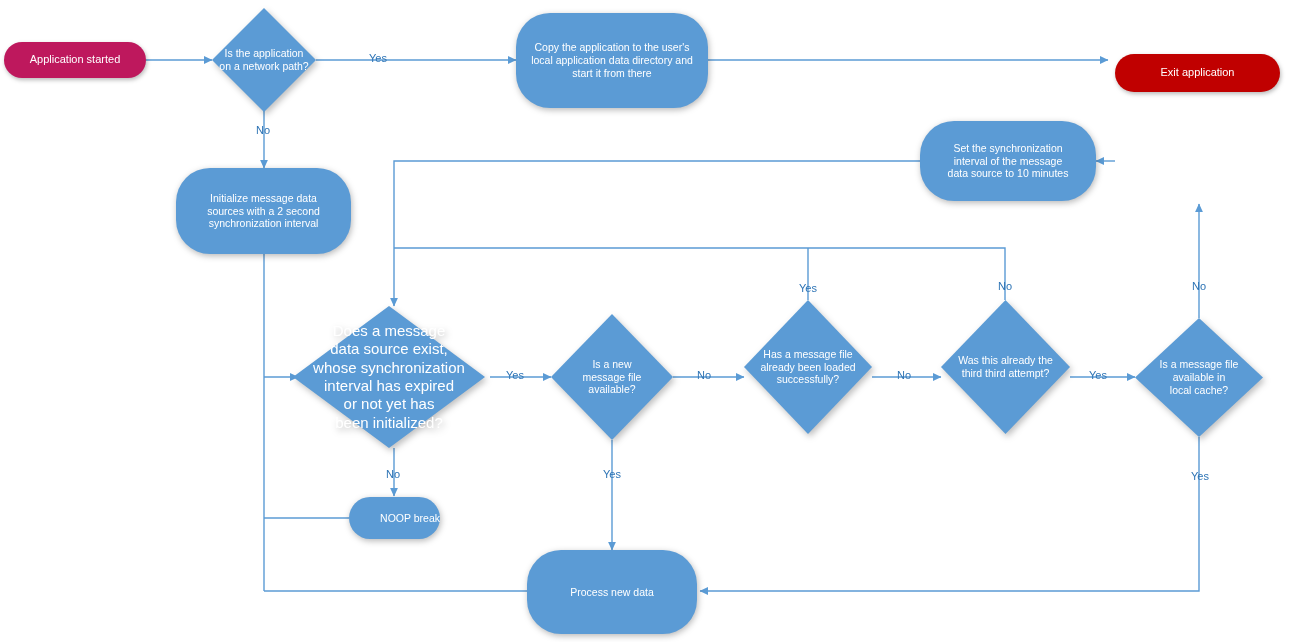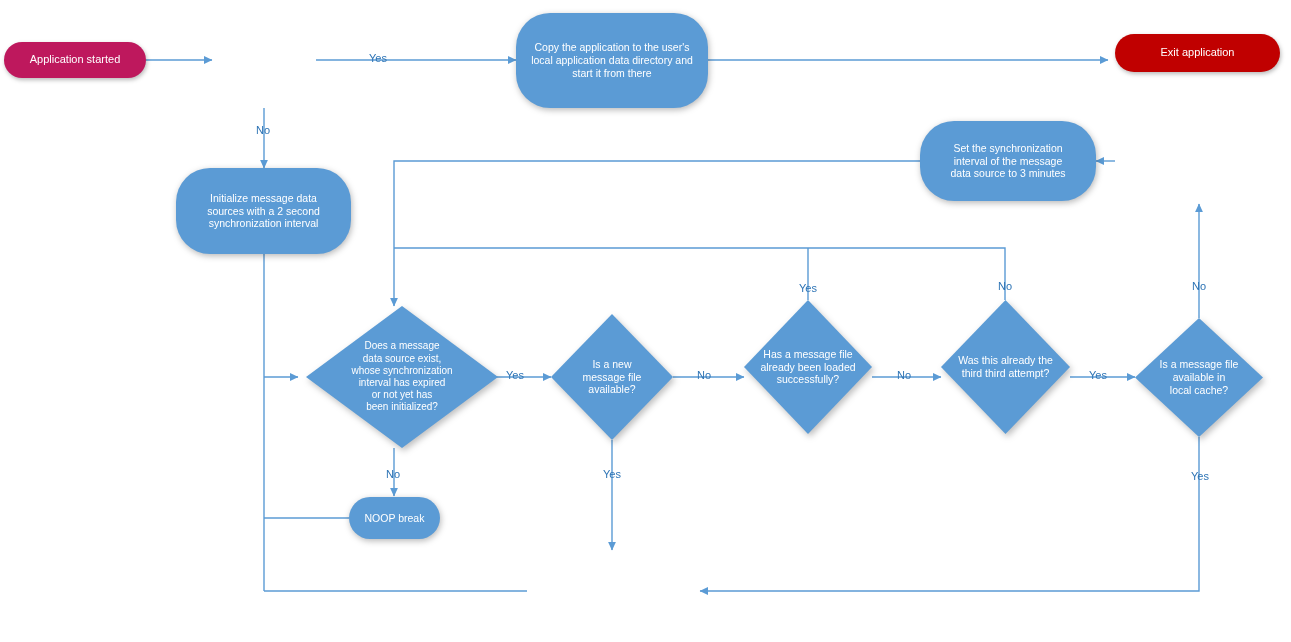--- a/index.html
+++ b/index.html
@@ -70,45 +70,50 @@
       <path d="M1199,437 L1199,591 L700,591" marker-end="url(#arr)"></path>
 
       <path d="M527,591 L264,591"></path>
     </g>
   </svg>
 
   <div class="node term green" style="left:4px;top:42px;width:142px;height:36px;font-size:11px;">
     <span class="lbl">Application started</span>
   </div>
 
+  <div class="node dec" style="left:212px;top:8px;width:104px;height:104px;font-size:10.5px;">
+    <span class="diaShape"></span>
+    <span class="lbl">Is the application
+on a network path?</span>
+  </div>
 
   <div class="node proc" style="left:516px;top:13px;width:192px;height:95px;font-size:10.5px;">
     <span class="lbl">Copy the application to the user's
 local application data directory and
 start it from there</span>
   </div>
 
-  <div class="node term red" style="left:1115px;top:34px;width:165px;height:38px;font-size:11px;">
+  <div class="node term red" style="left:1115px;top:54px;width:165px;height:38px;font-size:11px;">
     <span class="lbl">Exit application</span>
   </div>
 
   <div class="node proc" style="left:176px;top:168px;width:175px;height:86px;font-size:10.5px;">
     <span class="lbl">Initialize message data
 sources with a 2 second
 synchronization interval</span>
   </div>
 
   <div class="node proc" style="left:920px;top:121px;width:176px;height:80px;font-size:10.5px;">
     <span class="lbl">Set the synchronization
 interval of the message
-data source to 3 minutes</span>
+data source to 10 minutes</span>
   </div>
 
 
-  <div class="node dec" style="left:306px;top:306px;width:192px;height:142px;font-size:10px;">
+  <div class="node dec" style="left:293px;top:306px;width:192px;height:142px;font-size:15px;">
     <span class="diaShape"></span>
     <span class="lbl">Does a message
 data source exist,
 whose synchronization
 interval has expired
 or not yet has
 been initialized?</span>
   </div>
 
   <div class="node dec" style="left:551px;top:314px;width:122px;height:126px;font-size:10.5px;">
@@ -131,24 +136,27 @@
 successfully?</span>
   </div>
 
   <div class="node dec" style="left:1135px;top:318px;width:128px;height:119px;font-size:10.5px;">
     <span class="diaShape"></span>
     <span class="lbl">Is a message file
 available in
 local cache?</span>
   </div>
 
-  <div class="node proc" style="left:349px;top:497px;width:91px;height:42px;font-size:10.5px;border-radius:21px;">
+  <div class="node proc" style="left:349px;top:497px;width:91px;height:42px;font-size:10.5px;border-radius:21px;text-align:right;">
     <span class="lbl">NOOP break</span>
   </div>
 
+  <div class="node proc" style="left:527px;top:550px;width:170px;height:84px;font-size:10.5px;">
+    <span class="lbl">Process new data</span>
+  </div>
 
   <span class="edgelabel" style="left:369px;top:52px;">Yes</span>
   <span class="edgelabel" style="left:256px;top:124px;">No</span>
   <span class="edgelabel" style="left:506px;top:369px;">Yes</span>
   <span class="edgelabel" style="left:386px;top:468px;">No</span>
   <span class="edgelabel" style="left:697px;top:369px;">No</span>
   <span class="edgelabel" style="left:603px;top:468px;">Yes</span>
   <span class="edgelabel" style="left:897px;top:369px;">No</span>
   <span class="edgelabel" style="left:799px;top:282px;">Yes</span>
   <span class="edgelabel" style="left:1089px;top:369px;">Yes</span>

